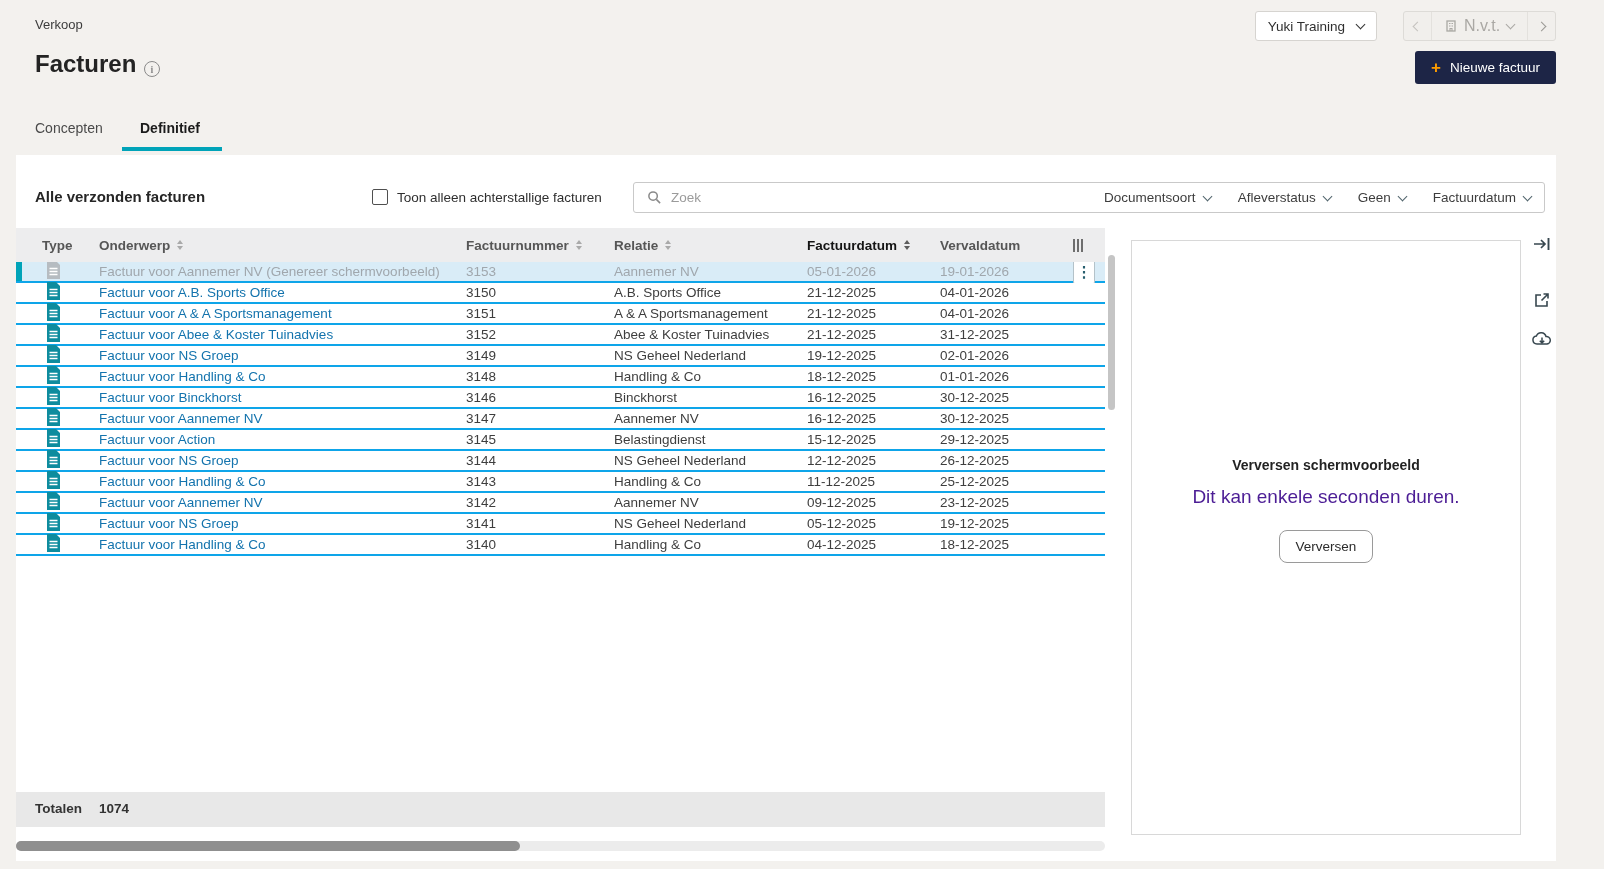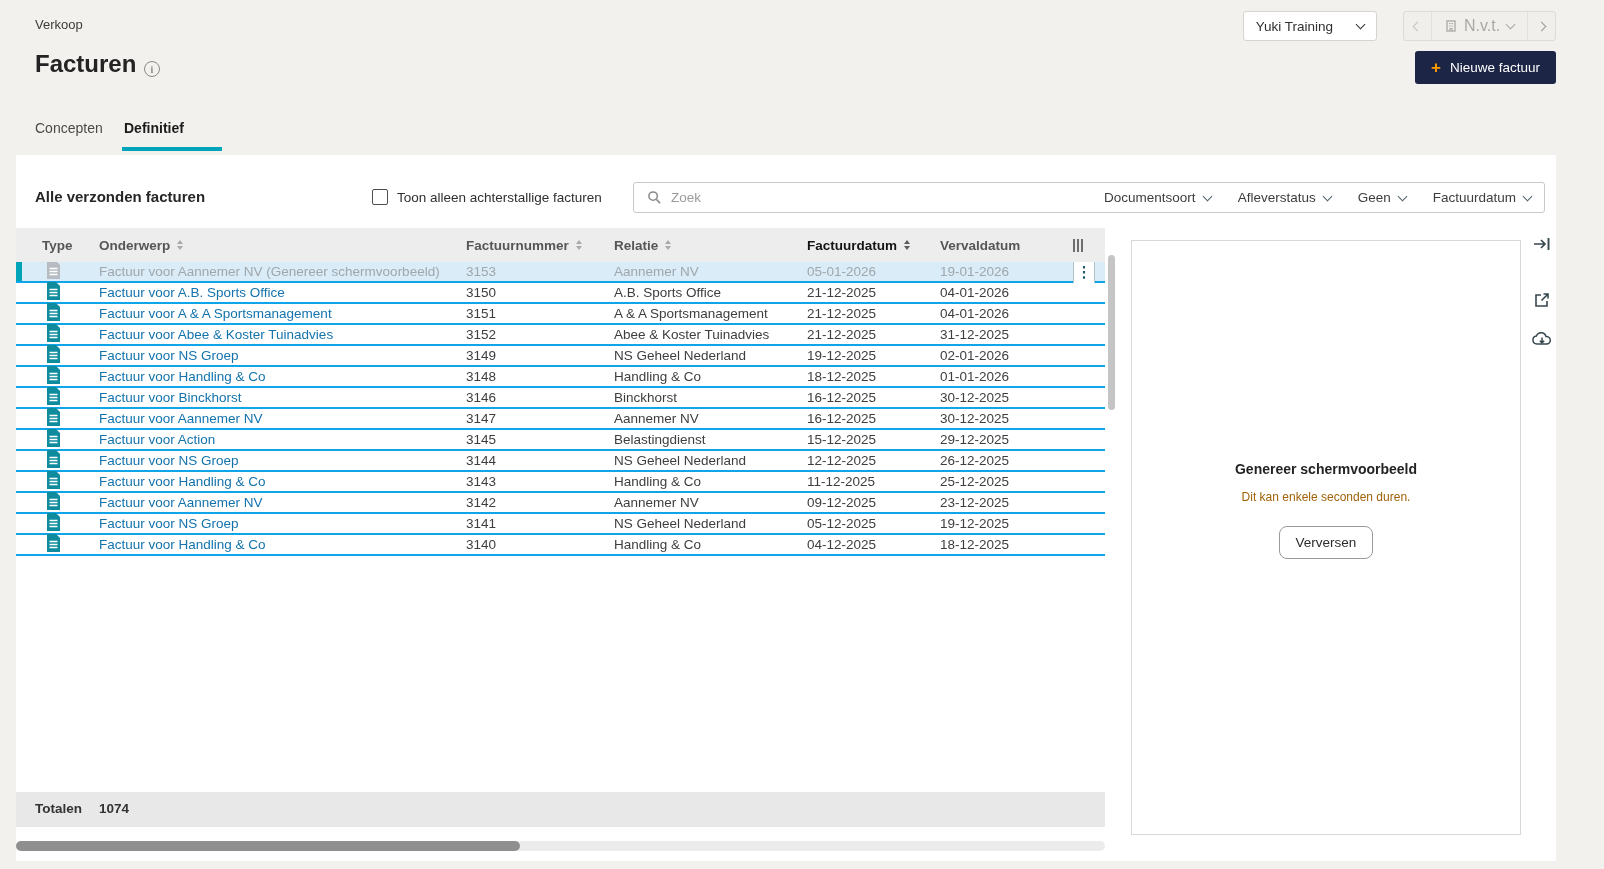--- a/index.html
+++ b/index.html
@@ -9,36 +9,36 @@
 
   
   .breadcrumb { position:absolute; left:35px; top:17px; font-size:13px; color:#3c3c3c; }
   .page-title { position:absolute; left:35px; top:50px; font-size:24px; font-weight:bold; color:#232323; }
   .info-icon { position:absolute; left:144px; top:61px; width:16px; height:16px; border:1.5px solid #8a8a8a; border-radius:50%; color:#8a8a8a; font-size:10px; font-weight:bold; display:flex; align-items:center; justify-content:center; font-family:"Liberation Serif", serif; cursor:pointer; }
 
   .chev { width:7px; height:7px; border-right:1.7px solid currentColor; border-bottom:1.7px solid currentColor; display:inline-block; transform:rotate(45deg); margin-top:-3px; }
   .chev.left  { transform:rotate(135deg); margin:0; }
   .chev.right { transform:rotate(-45deg); margin:0; }
 
-  .admin-select { position:absolute; right:227px; top:11px; height:30px; padding:0 12px; background:#fff; border:1px solid #d6d4d0; border-radius:3px; display:flex; align-items:center; gap:24px; font-size:13.5px; color:#2f2f2f; cursor:pointer; }
+  .admin-select { position:absolute; right:227px; top:11px; height:30px; padding:0 12px; background:#fff; border:1px solid #d6d4d0; border-radius:3px; display:flex; align-items:center; gap:12px; font-size:13.5px; color:#2f2f2f; cursor:pointer; }
   .admin-select .chev { color:#333; }
 
   .nav-group { position:absolute; right:48px; top:11px; height:30px; width:153px; display:flex; align-items:stretch; border:1px solid #dddbd7; border-radius:3px; background:#f1efec; color:#b3b1ad; }
   .nav-seg { display:flex; align-items:center; justify-content:center; cursor:pointer; }
   .nav-prev { width:27px; color:#c4c2be; }
   .nav-entity { flex:1; gap:7px; border-left:1px solid #e3e1dd; border-right:1px solid #e3e1dd; color:#aaa8a4; font-size:16px; }
   .nav-next { width:27px; color:#9a9894; }
 
   .new-invoice { position:absolute; right:48px; top:51px; height:33px; padding:0 16px; background:var(--navy,#1d2546); color:#fff; border:none; border-radius:3px; font-size:13.5px; display:flex; align-items:center; gap:9px; cursor:pointer; font-family:inherit; }
   .new-invoice .plus { color:var(--orange,#ff9d00); font-size:17px; font-weight:bold; line-height:1; }
 
   
   .tab { position:absolute; top:120px; font-size:14px; color:#4a4a4a; cursor:pointer; }
   .tab-concepten { left:35px; }
-  .tab-definitief { left:124px; color:#1b1b1b; font-weight:bold; }
+  .tab-definitief { left:140px; color:#1b1b1b; font-weight:bold; }
   .tab-underline { position:absolute; left:122px; top:147px; width:100px; height:4px; background:var(--accent,#00a3b8); }
 
   
   .card { position:absolute; left:16px; top:155px; width:1540px; height:706px; background:#fff; }
 
   .list-title { position:absolute; left:19px; top:33px; font-size:15px; font-weight:bold; color:#262626; }
   .checkbox { position:absolute; left:356px; top:34px; width:16px; height:16px; border:1.7px solid #4f4f4f; border-radius:2px; background:#fff; cursor:pointer; }
   .checkbox-label { position:absolute; left:381px; top:35px; font-size:13.5px; color:#2f2f2f; }
 
   .filter-bar { position:absolute; left:617px; top:27px; width:912px; height:31px; border:1px solid #c9c9c9; border-radius:3px; background:#fff; display:flex; align-items:center; padding:0 13px; }
@@ -81,21 +81,21 @@
   .totals-count { position:absolute; left:83px; top:9px; font-weight:bold; color:#333; font-size:13.5px; }
 
   .hscroll-track { position:absolute; left:0; top:686px; width:1089px; height:10px; background:#ececec; border-radius:5px; }
   .hscroll-thumb { position:absolute; left:0; top:0; width:504px; height:10px; background:#8f8f8f; border-radius:5px; cursor:pointer; }
   .vscroll-thumb { position:absolute; left:1092px; top:100px; width:7px; height:155px; background:#c5c5c5; border-radius:4px; cursor:pointer; }
 
   
   .preview-panel { position:absolute; left:1115px; top:85px; width:390px; height:595px; background:#fff; border:1px solid #d8d8d8; display:flex; align-items:center; justify-content:center; }
   .preview-content { text-align:center; margin-top:-56px; }
   .preview-title { font-weight:bold; font-size:14px; color:#232323; margin-bottom:13px; }
-  .preview-sub { font-size:12px; color:#a16207; margin-bottom:22px; }
+  .preview-sub { font-size:19px; color:#4c1d95; margin-bottom:22px; }
   .refresh-btn { padding:8px 16px; border:1px solid #9a9a9a; background:#fff; font-size:13.5px; color:#2c2c2c; border-radius:8px; cursor:pointer; font-family:inherit; }
 
   
   .side-icon { position:absolute; width:18px; height:18px; color:#37474f; cursor:pointer; }
   .icon-collapse { left:1517px; top:80px; }
   .icon-open    { left:1517px; top:136px; }
   .icon-cloud   { left:1516px; top:174px; width:20px; height:20px; }
 </style>
 </head>
 <body>
@@ -459,21 +459,21 @@
       <span class="totals-label">Totalen</span>
       <span class="totals-count">1074</span>
     </div>
 
     <div class="hscroll-track">
       <div class="hscroll-thumb"></div>
     </div>
 
     <div class="preview-panel">
       <div class="preview-content">
-        <div class="preview-title">Genereer schermvoorbeeld</div>
+        <div class="preview-title">Verversen schermvoorbeeld</div>
         <div class="preview-sub">Dit kan enkele seconden duren.</div>
         <button class="refresh-btn">Verversen</button>
       </div>
     </div>
 
     <svg class="side-icon icon-collapse" viewBox="0 0 18 18">
         <path d="M1 9h10M8 5l4 4-4 4" fill="none" stroke="currentColor" stroke-width="1.7"></path>
         <path d="M15.5 3v12" stroke="currentColor" stroke-width="1.9"></path>
       </svg>
     <svg class="side-icon icon-open" viewBox="0 0 18 18">

